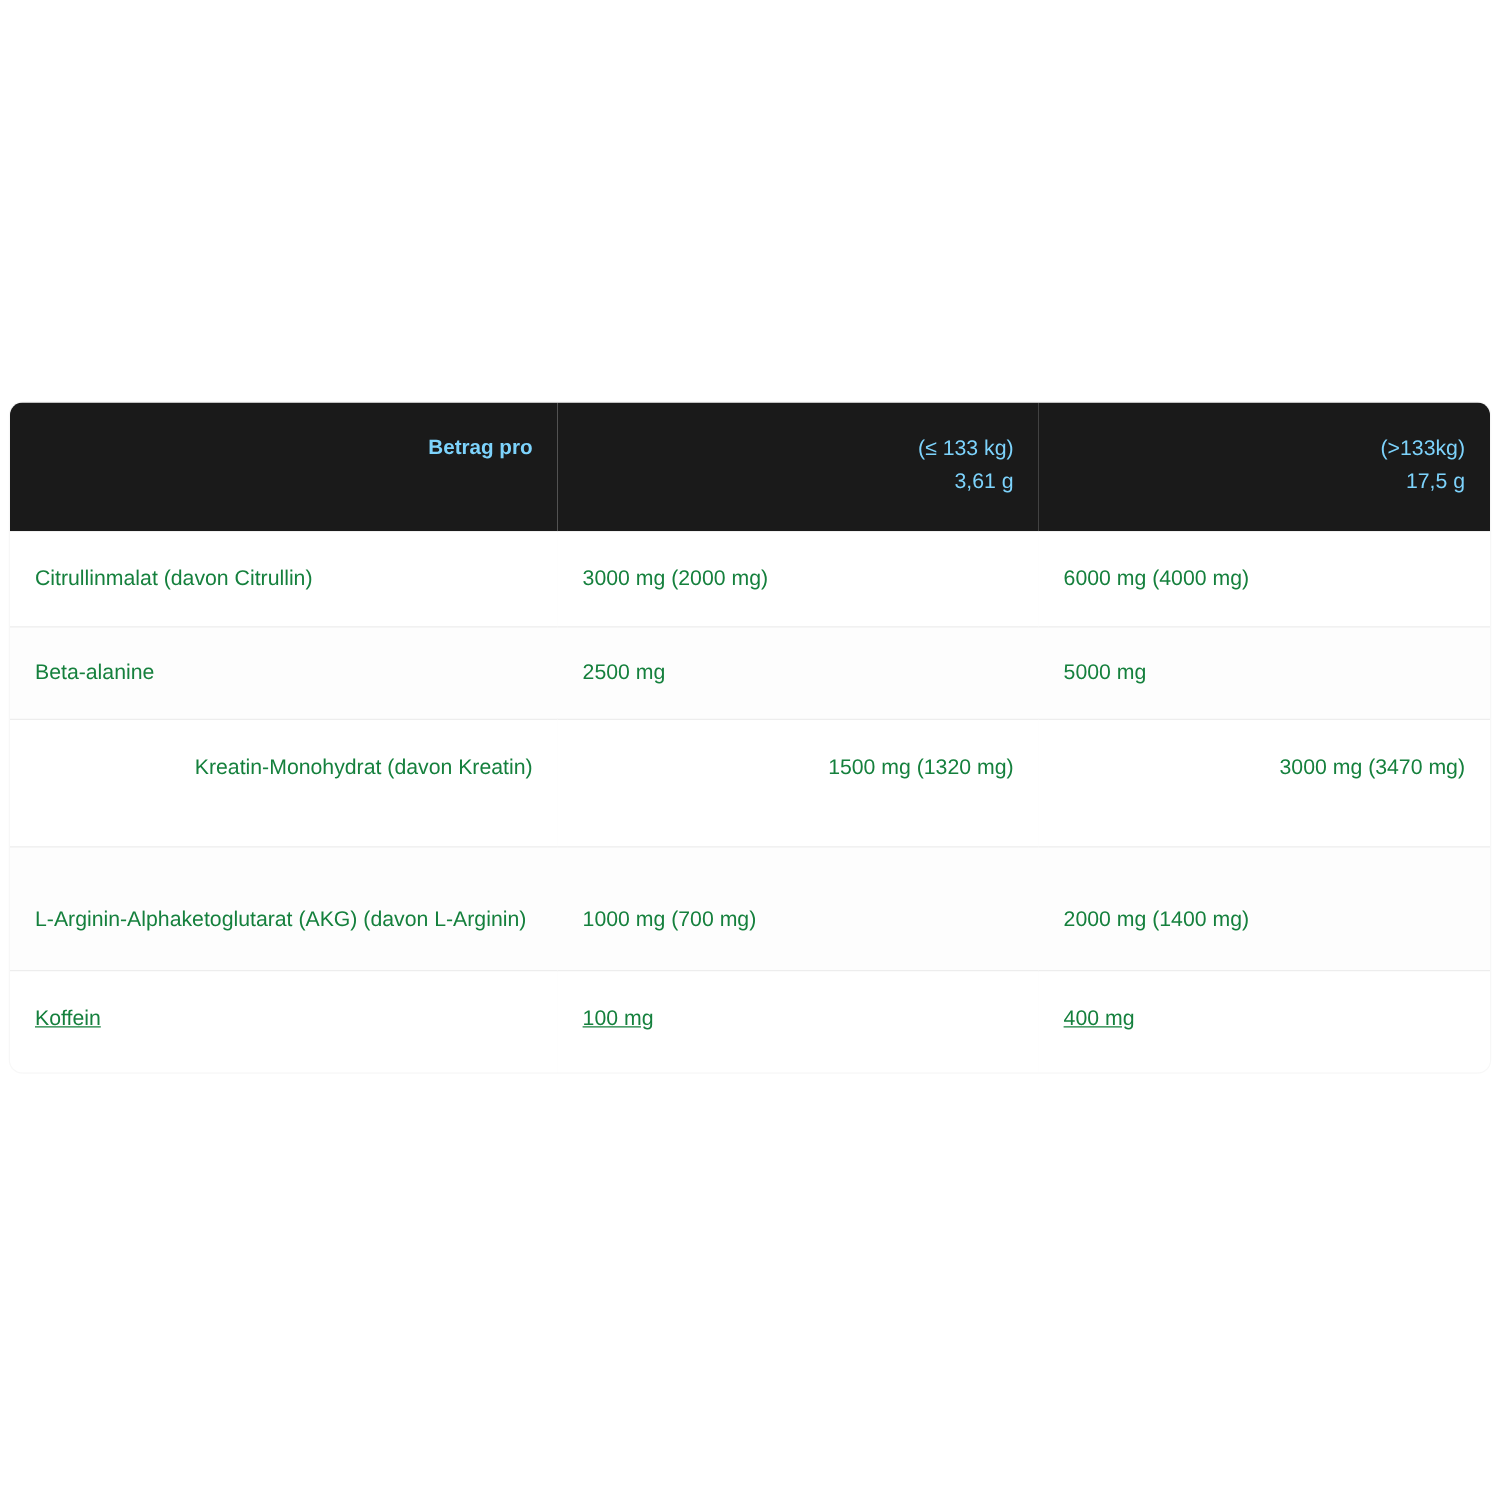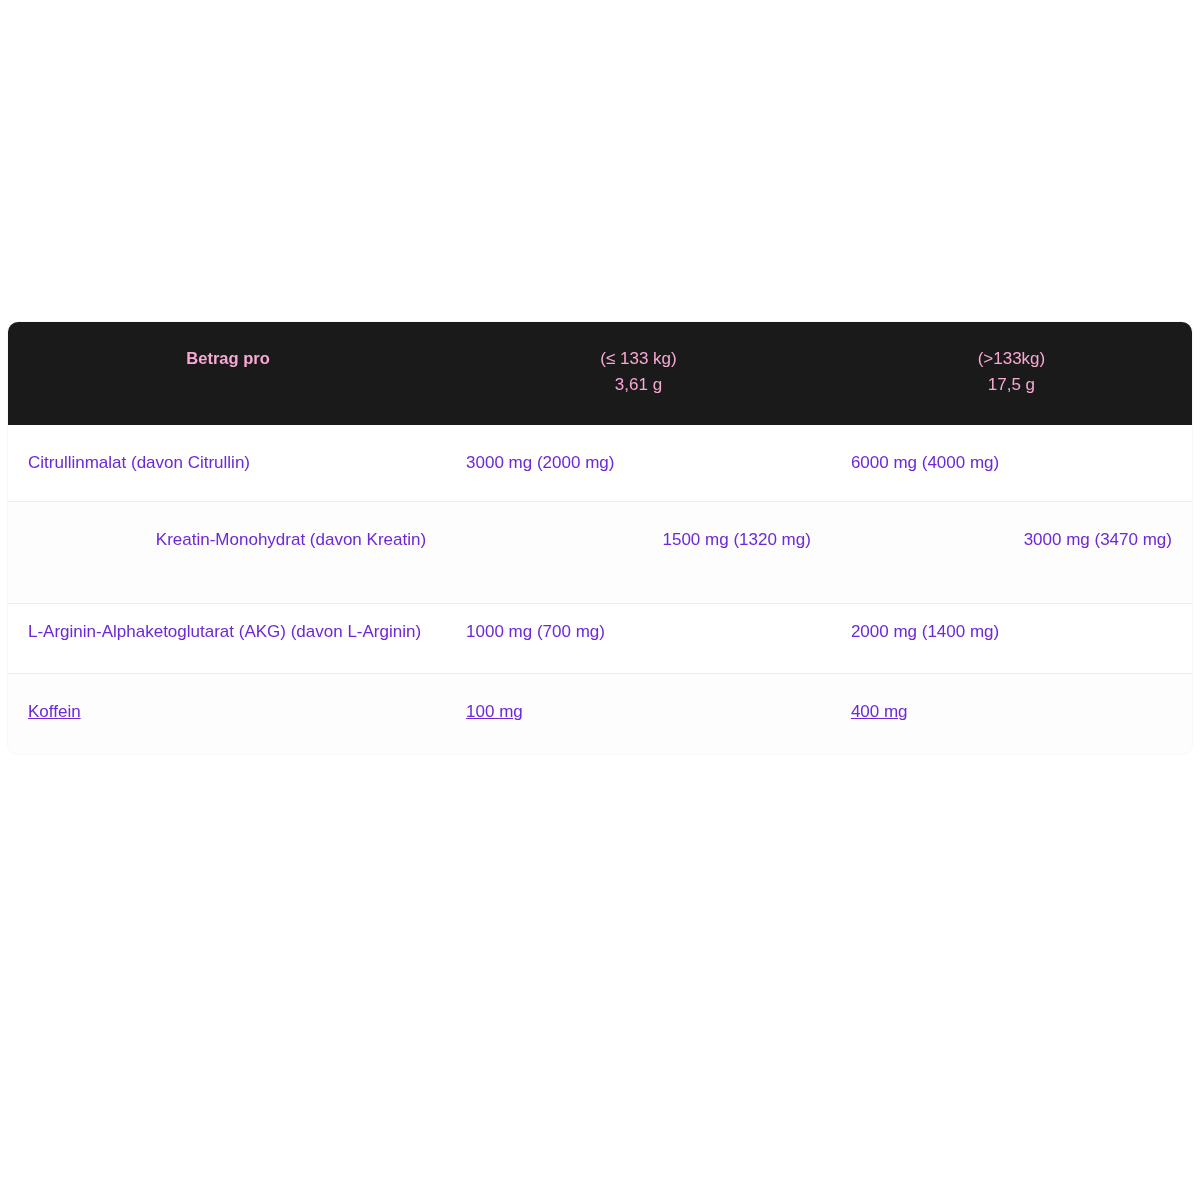--- a/index.html
+++ b/index.html
@@ -30,43 +30,43 @@
   }
 
   table.nutrition {
     width: 100%;
     border-collapse: collapse;
     table-layout: fixed;
   }
 
   table.nutrition thead th {
     background: #1a1a1a;
-    color: #f9a8d4;
-    text-align: center;
+    color: #7dd3fc;
+    text-align: right;
     vertical-align: top;
     padding: 24px 20px 26px 20px;
     font-size: 17px;
     font-weight: normal;
     line-height: 1.55;
   }
 
   table.nutrition thead th.head-label {
     font-weight: bold;
     font-size: 16.5px;
     padding-left: 22px;
   }
 
   .head-sub {
     display: block;
   }
 
   table.nutrition tbody td {
     padding: 22px 20px;
     font-size: 17px;
-    color: #6d28d9;
+    color: #15803d;
     vertical-align: top;
     line-height: 1.45;
     border-bottom: 1px solid #ededed;
     background: #ffffff;
   }
 
   table.nutrition tbody tr:nth-child(odd) td {
     background: #ffffff;
   }
   table.nutrition tbody tr:nth-child(even) td {
@@ -83,21 +83,21 @@
   }
 
   col.c1 { width: 37%; }
   col.c2 { width: 32.5%; }
   col.c3 { width: 30.5%; }
 
   
   tbody tr.r1 td { padding-top: 26px; padding-bottom: 26px; }
   tbody tr.r2 td { padding-top: 24px; padding-bottom: 24px; }
   tbody tr.r3 td { padding-top: 26px; padding-bottom: 50px; text-align: right; }
-  tbody tr.r4 td { padding-top: 16px; padding-bottom: 28px; }
+  tbody tr.r4 td { padding-top: 46px; padding-bottom: 28px; }
   tbody tr.r5 td { padding-top: 26px; padding-bottom: 30px; text-decoration: underline; }
 </style>
 </head>
 <body>
 
 <div class="page">
 
   <div class="table-wrap">
     <table class="nutrition">
       <colgroup>
@@ -119,20 +119,25 @@
             <span class="head-sub">17,5 g</span>
           </th>
         </tr>
       </thead>
       <tbody>
         <tr class="r1">
           <td class="col-name">Citrullinmalat (davon Citrullin)</td>
           <td>3000 mg (2000 mg)</td>
           <td>6000 mg (4000 mg)</td>
         </tr>
+        <tr class="r2">
+          <td class="col-name">Beta-alanine</td>
+          <td>2500 mg</td>
+          <td>5000 mg</td>
+        </tr>
         <tr class="r3">
           <td class="col-name">Kreatin-Monohydrat (davon Kreatin)</td>
           <td>1500 mg (1320 mg)</td>
           <td>3000 mg (3470 mg)</td>
         </tr>
         <tr class="r4">
           <td class="col-name">L-Arginin-Alphaketoglutarat (AKG) (davon L-Arginin)</td>
           <td>1000 mg (700 mg)</td>
           <td>2000 mg (1400 mg)</td>
         </tr>

